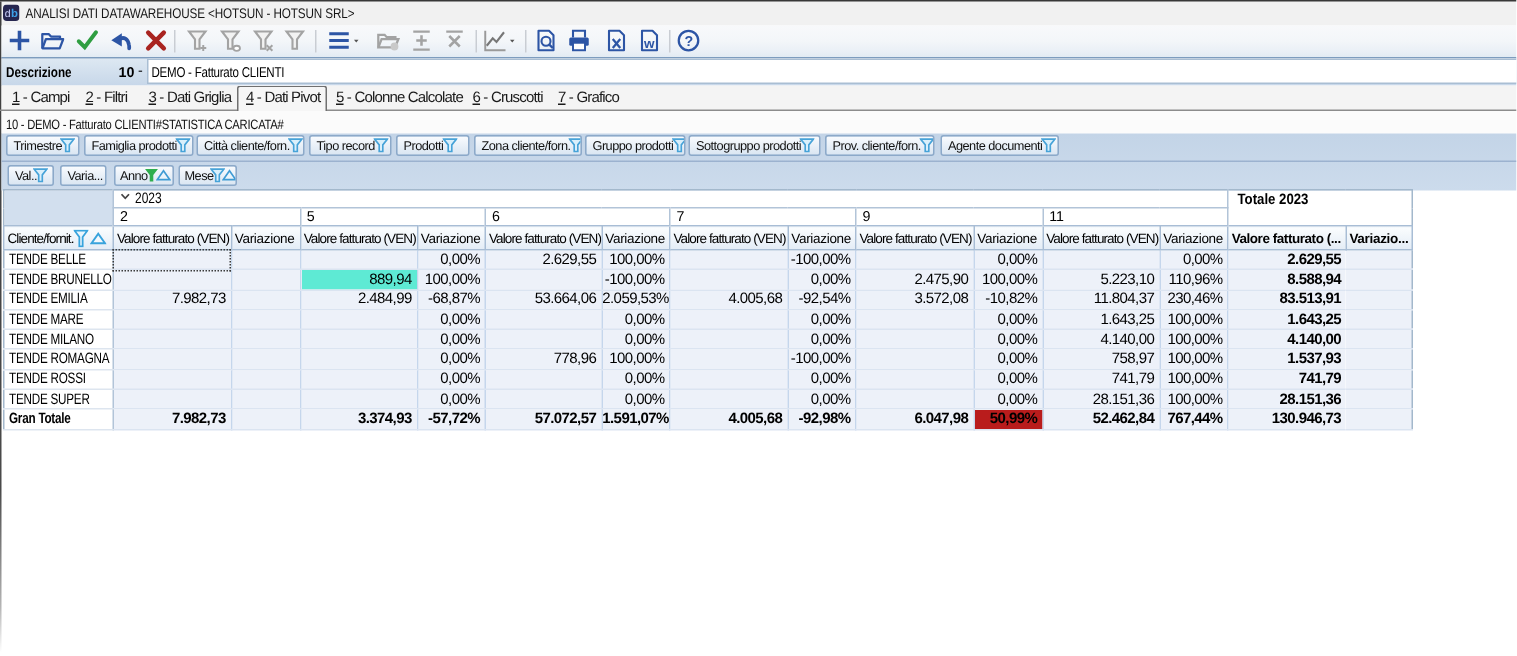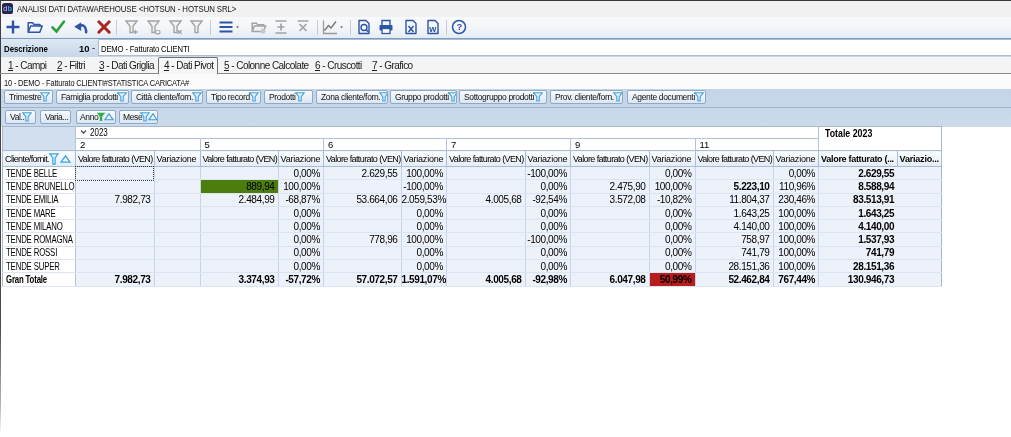--- a/index.html
+++ b/index.html
@@ -259,29 +259,29 @@
 <td class="num" style="border-right:1px solid #c5d6ec;border-bottom:1px solid #dbe4f1;background:#edf1f9;">0,00%</td>
 <td class="num" style="border-right:1px solid #c5d6ec;border-bottom:1px solid #dbe4f1;background:#edf1f9;"></td>
 <td class="num" style="border-right:1px solid #c5d6ec;border-bottom:1px solid #dbe4f1;background:#edf1f9;">0,00%</td>
 <td class="num totcol" style="border-bottom:1px solid #dbe4f1;border-left:1px solid #b2c4d8;">2.629,55</td>
 <td class="num totcol" style="border-bottom:1px solid #dbe4f1;"></td>
 </tr>
 <tr style="height:13.3px;">
 <td class="lab" style="border-right:1px solid #b2c4d8;border-bottom:1px solid #dde5ef;"><span class="cx">TENDE BRUNELLO</span></td>
 <td class="num" style="border-right:1px solid #c5d6ec;border-bottom:1px solid #dbe4f1;background:#edf1f9;"></td>
 <td class="num" style="border-right:1px solid #c5d6ec;border-bottom:1px solid #dbe4f1;background:#edf1f9;"></td>
-<td class="num" style="border-right:1px solid #c5d6ec;border-bottom:1px solid #dbe4f1;background:#4d7c0f;">889,94</td>
+<td class="num" style="border-right:1px solid #c5d6ec;border-bottom:1px solid #dbe4f1;background:#5eead4;">889,94</td>
 <td class="num" style="border-right:1px solid #c5d6ec;border-bottom:1px solid #dbe4f1;background:#edf1f9;">100,00%</td>
 <td class="num" style="border-right:1px solid #c5d6ec;border-bottom:1px solid #dbe4f1;background:#edf1f9;"></td>
 <td class="num" style="border-right:1px solid #c5d6ec;border-bottom:1px solid #dbe4f1;background:#edf1f9;">-100,00%</td>
 <td class="num" style="border-right:1px solid #c5d6ec;border-bottom:1px solid #dbe4f1;background:#edf1f9;"></td>
 <td class="num" style="border-right:1px solid #c5d6ec;border-bottom:1px solid #dbe4f1;background:#edf1f9;">0,00%</td>
 <td class="num" style="border-right:1px solid #c5d6ec;border-bottom:1px solid #dbe4f1;background:#edf1f9;">2.475,90</td>
 <td class="num" style="border-right:1px solid #c5d6ec;border-bottom:1px solid #dbe4f1;background:#edf1f9;">100,00%</td>
-<td class="num" style="border-right:1px solid #c5d6ec;border-bottom:1px solid #dbe4f1;background:#edf1f9;font-weight:bold;">5.223,10</td>
+<td class="num" style="border-right:1px solid #c5d6ec;border-bottom:1px solid #dbe4f1;background:#edf1f9;">5.223,10</td>
 <td class="num" style="border-right:1px solid #c5d6ec;border-bottom:1px solid #dbe4f1;background:#edf1f9;">110,96%</td>
 <td class="num totcol" style="border-bottom:1px solid #dbe4f1;border-left:1px solid #b2c4d8;">8.588,94</td>
 <td class="num totcol" style="border-bottom:1px solid #dbe4f1;"></td>
 </tr>
 <tr style="height:13.3px;">
 <td class="lab" style="border-right:1px solid #b2c4d8;border-bottom:1px solid #dde5ef;"><span class="cx">TENDE EMILIA</span></td>
 <td class="num" style="border-right:1px solid #c5d6ec;border-bottom:1px solid #dbe4f1;background:#edf1f9;">7.982,73</td>
 <td class="num" style="border-right:1px solid #c5d6ec;border-bottom:1px solid #dbe4f1;background:#edf1f9;"></td>
 <td class="num" style="border-right:1px solid #c5d6ec;border-bottom:1px solid #dbe4f1;background:#edf1f9;">2.484,99</td>
 <td class="num" style="border-right:1px solid #c5d6ec;border-bottom:1px solid #dbe4f1;background:#edf1f9;">-68,87%</td>

